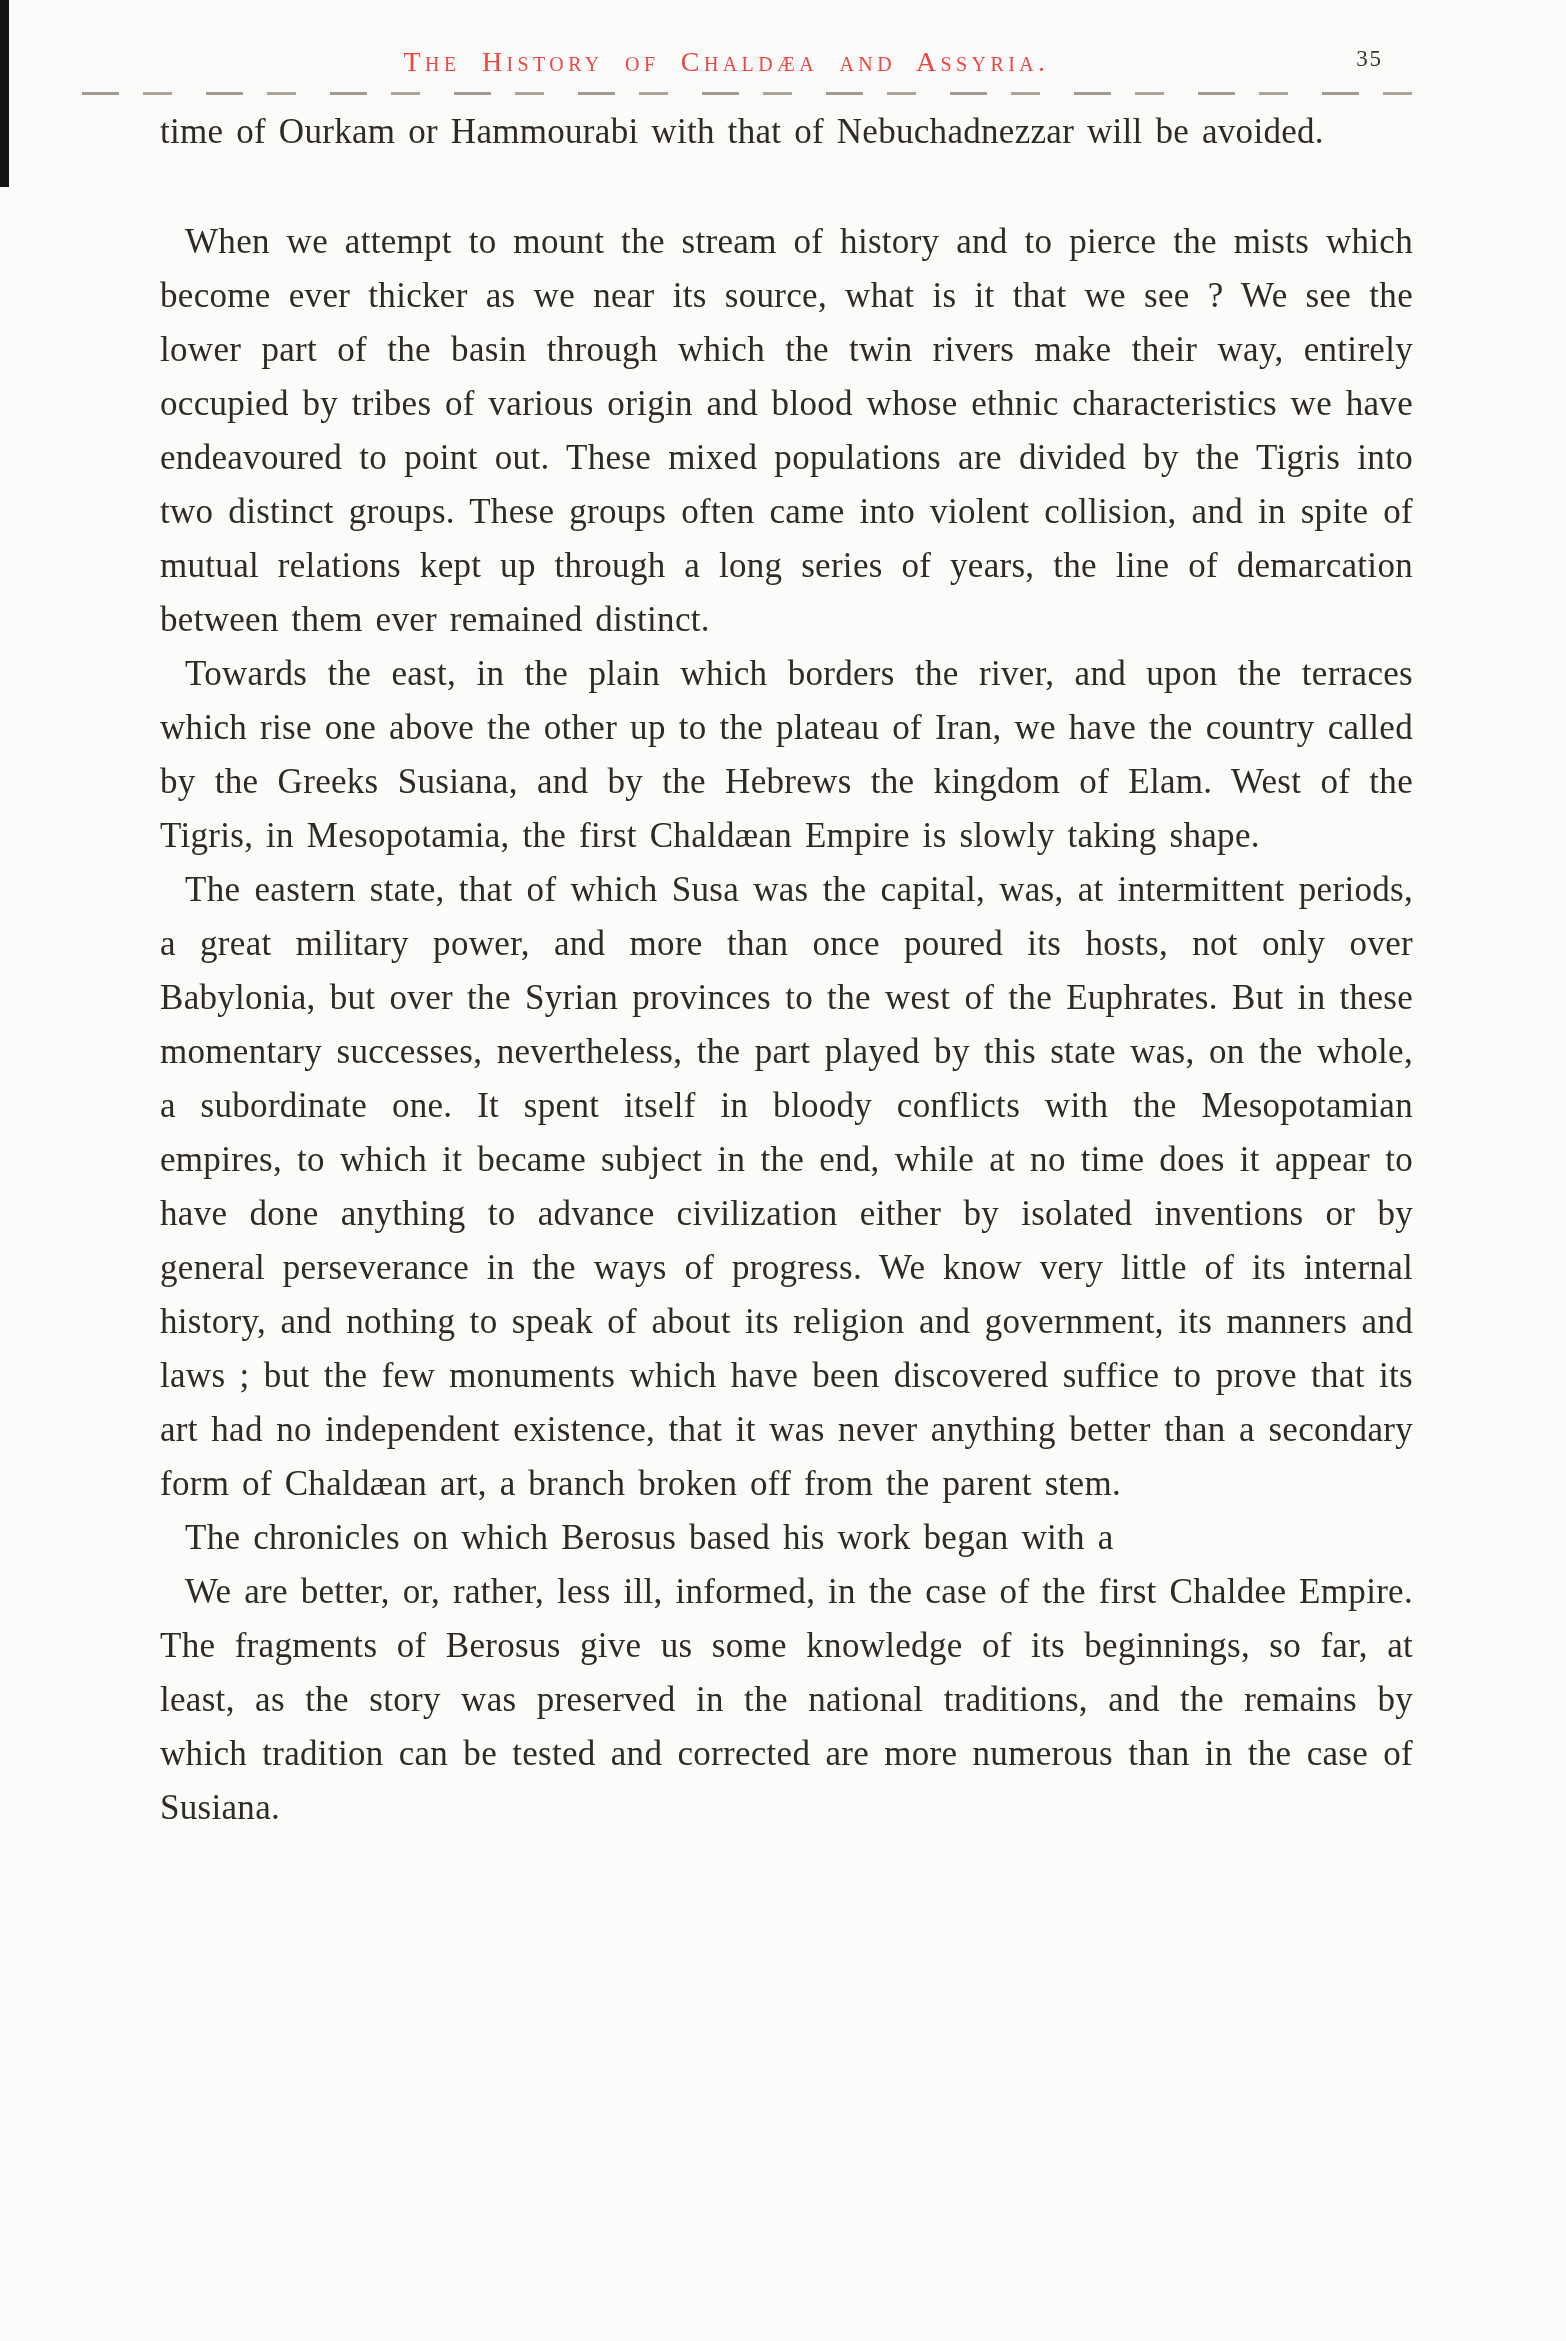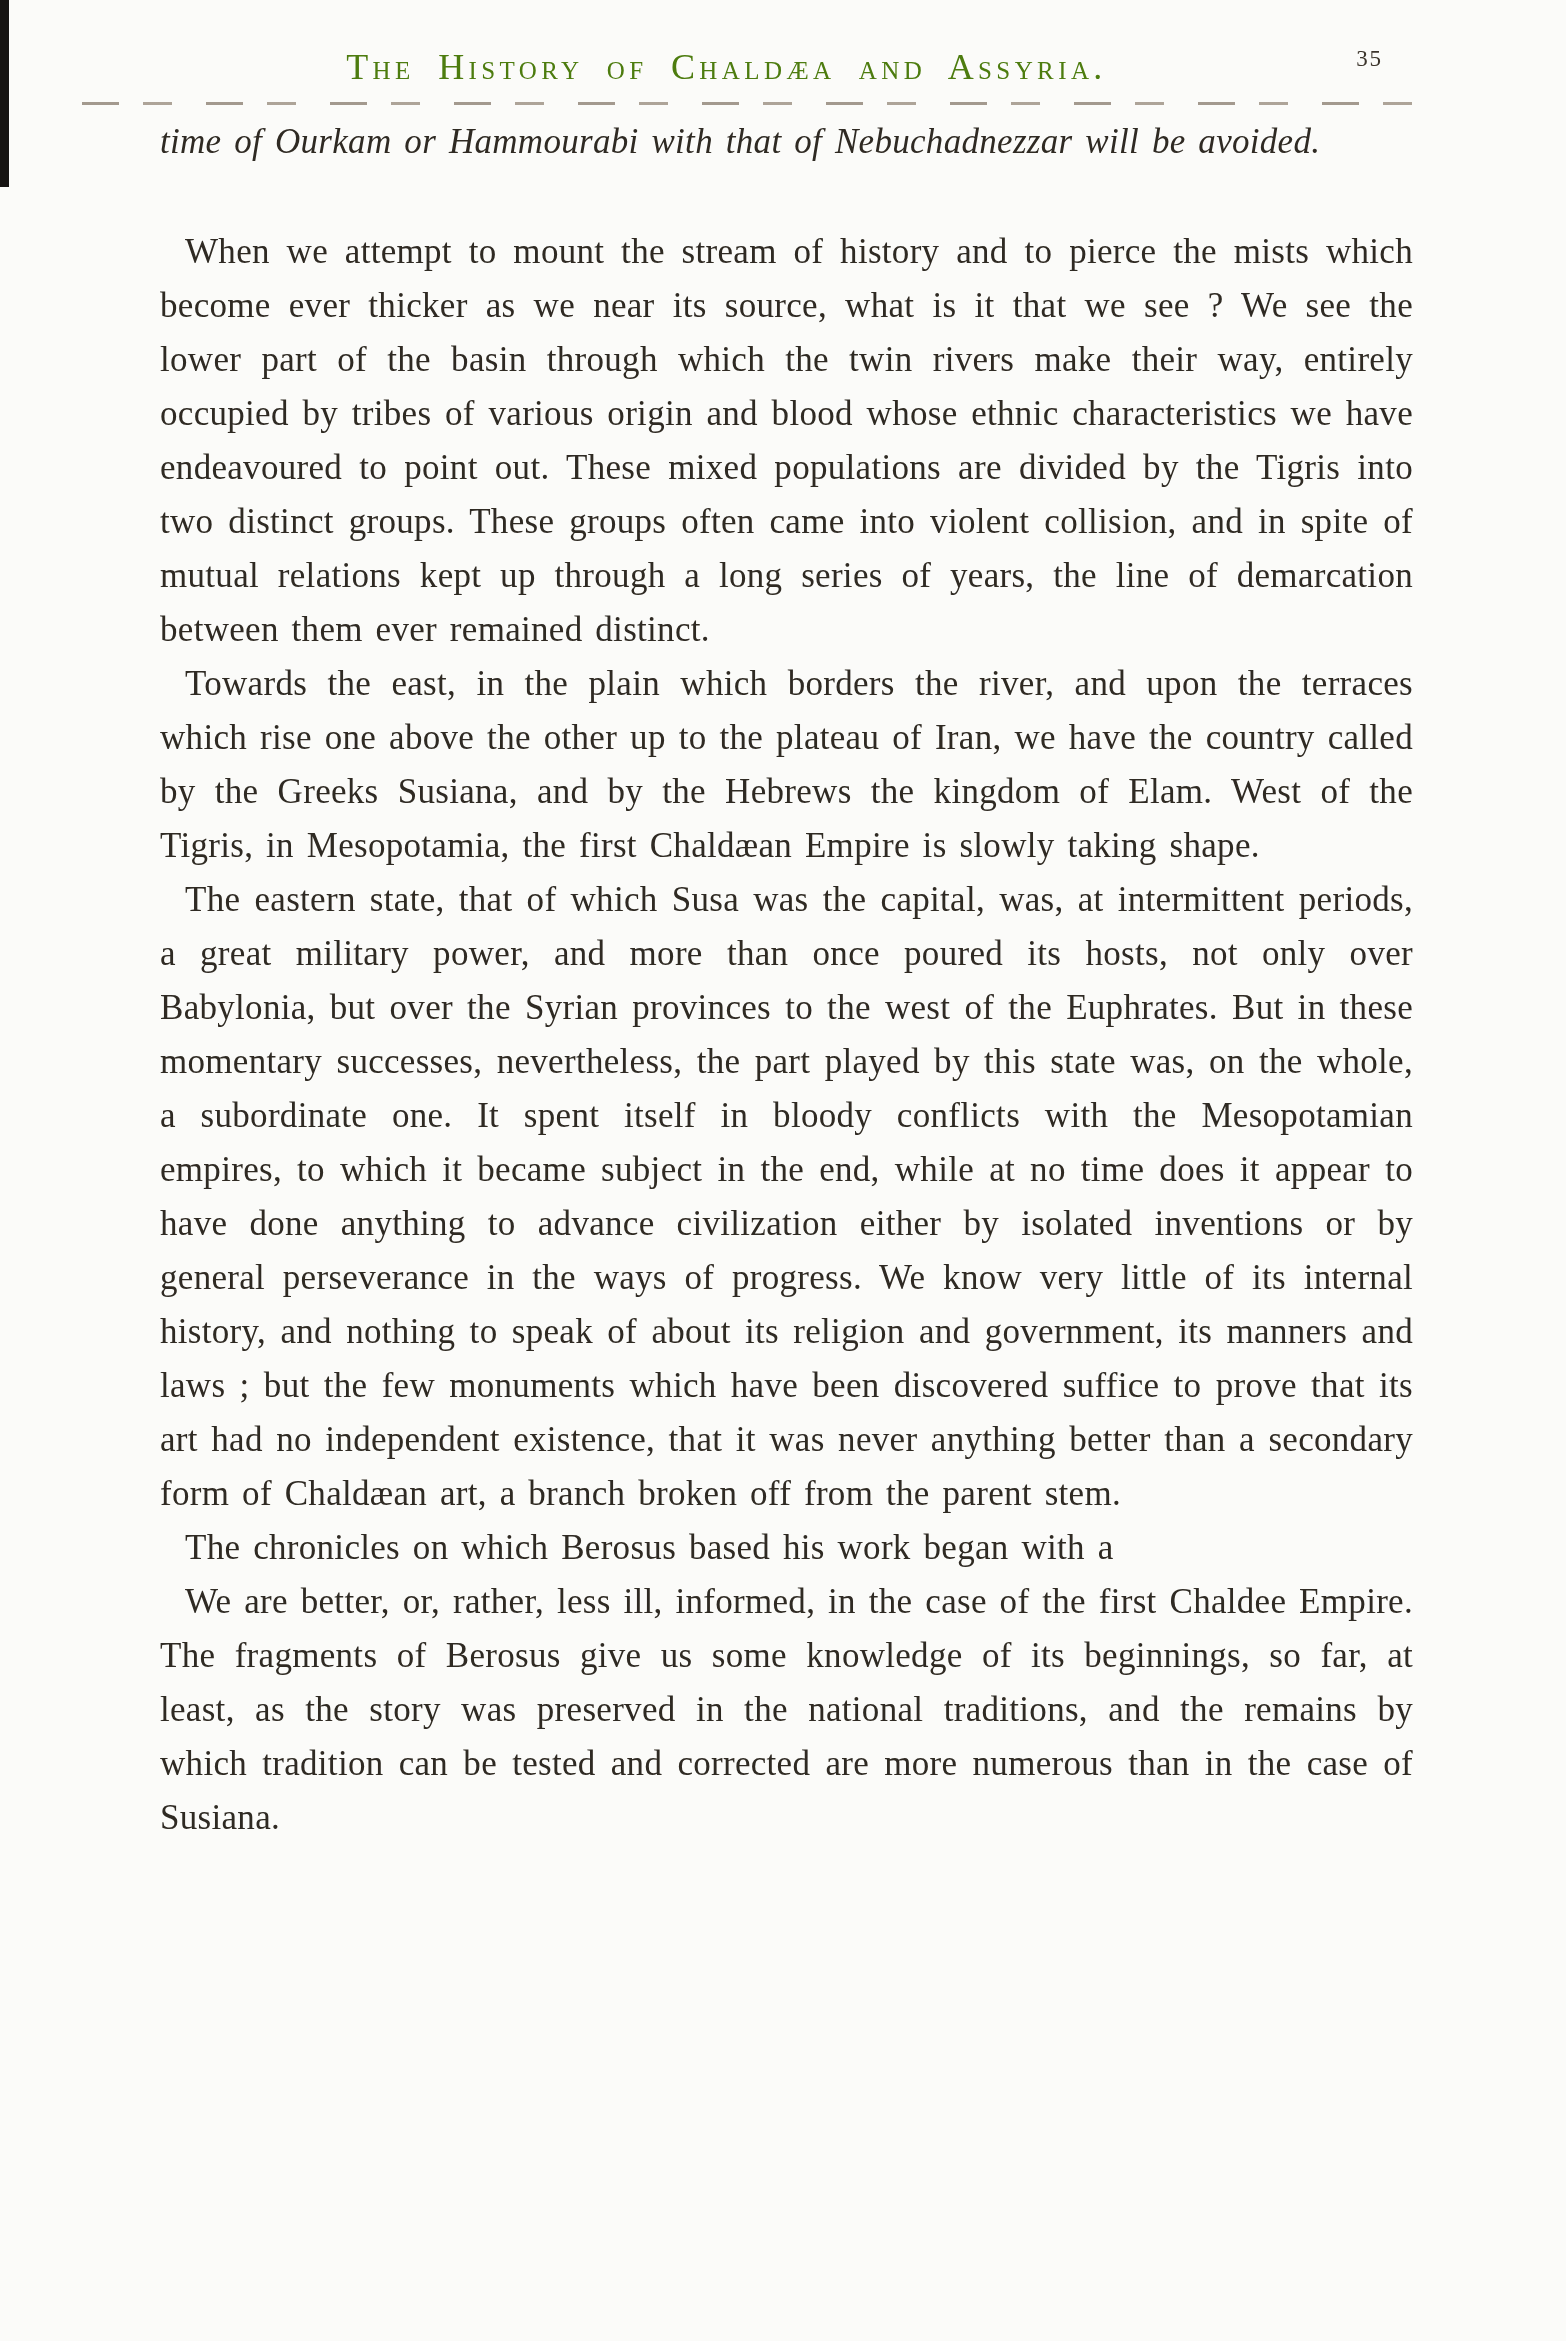--- a/index.html
+++ b/index.html
@@ -26,24 +26,24 @@
     background: #161412;
   }
   .header {
     position: relative;
     padding-top: 46px;
     width: 100%;
   }
   .running-title {
     text-align: center;
     font-variant: small-caps;
-    font-size: 36px;
+    font-size: 28px;
     letter-spacing: 4.4px;
     word-spacing: 10px;
-    color: #4d7c0f;
+    color: #ef4444;
     padding-left: 114px;
     padding-right: 228px;
   }
   .page-number {
     position: absolute;
     top: 46px;
     right: 184px;
     font-size: 23px;
     color: #3c352c;
     letter-spacing: 1.9px;
@@ -70,21 +70,20 @@
   .para {
     margin: 0;
     font-size: 35px;
     line-height: 54px;
     text-align: justify;
     word-spacing: 3.8px;
     letter-spacing: 0.3px;
   }
   .para.gap-after {
     margin-bottom: 56px;
-    font-style: italic;
   }
   .para.indent {
     text-indent: 25px;
   }
 </style>
 </head>
 <body>
 
 <div class="page">
 

